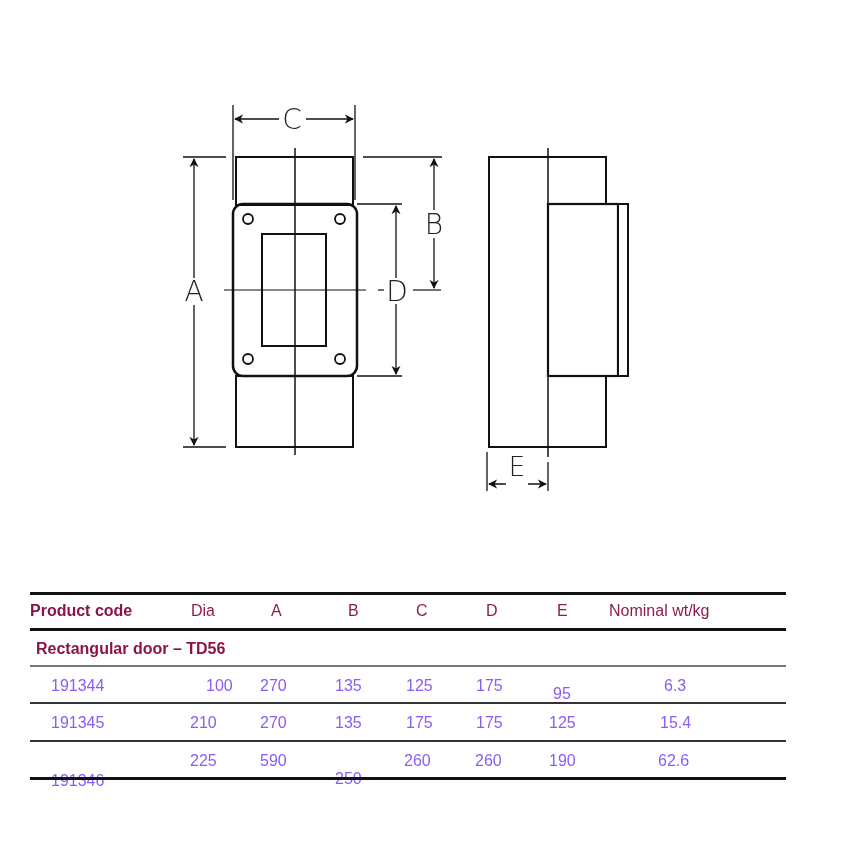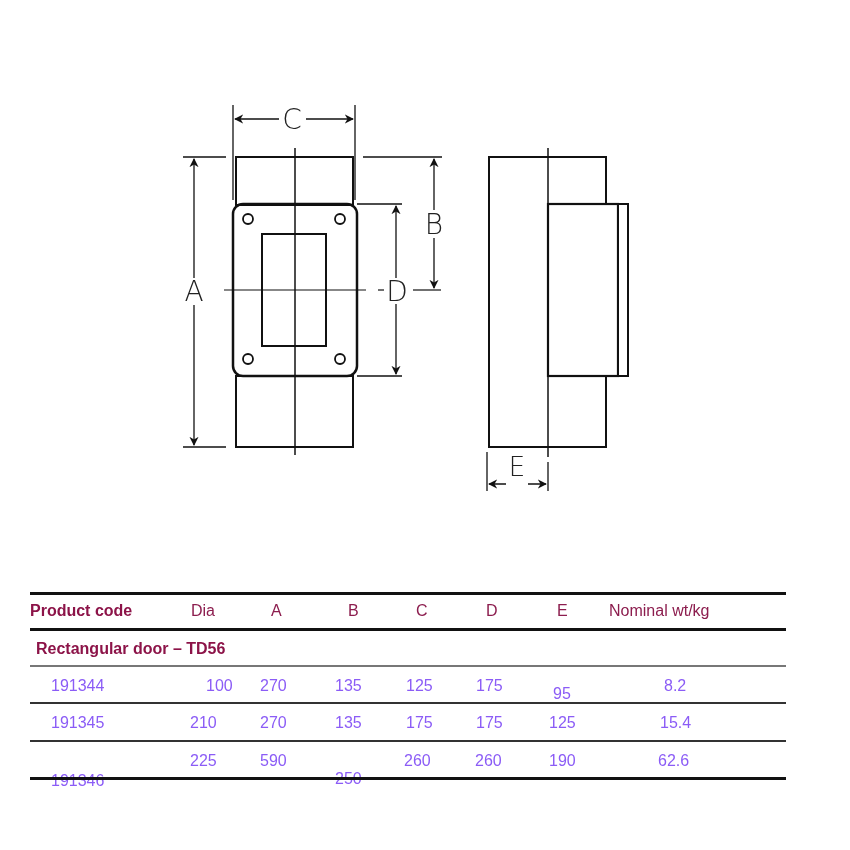--- a/index.html
+++ b/index.html
@@ -107,21 +107,21 @@
   <div class="rule mid" style="top:73px;"></div>
 
   <div>
     <span class="cell num" style="left:21px; top:82px;">191344</span>
     <span class="cell num" style="left:156px; top:82px;margin-left:20px;">100</span>
     <span class="cell num" style="left:230px; top:82px;">270</span>
     <span class="cell num" style="left:305px; top:82px;">135</span>
     <span class="cell num" style="left:376px; top:82px;">125</span>
     <span class="cell num" style="left:446px; top:82px;">175</span>
     <span class="cell num" style="left:523px; top:82px;margin-top:8px;">95</span>
-    <span class="cell num" style="left:634px; top:82px;">8.2</span>
+    <span class="cell num" style="left:634px; top:82px;">6.3</span>
   </div>
   <div class="rule thin" style="top:110px;"></div>
 
   <div>
     <span class="cell num" style="left:21px; top:119px;">191345</span>
     <span class="cell num" style="left:160px; top:119px;">210</span>
     <span class="cell num" style="left:230px; top:119px;">270</span>
     <span class="cell num" style="left:305px; top:119px;">135</span>
     <span class="cell num" style="left:376px; top:119px;">175</span>
     <span class="cell num" style="left:446px; top:119px;">175</span>

